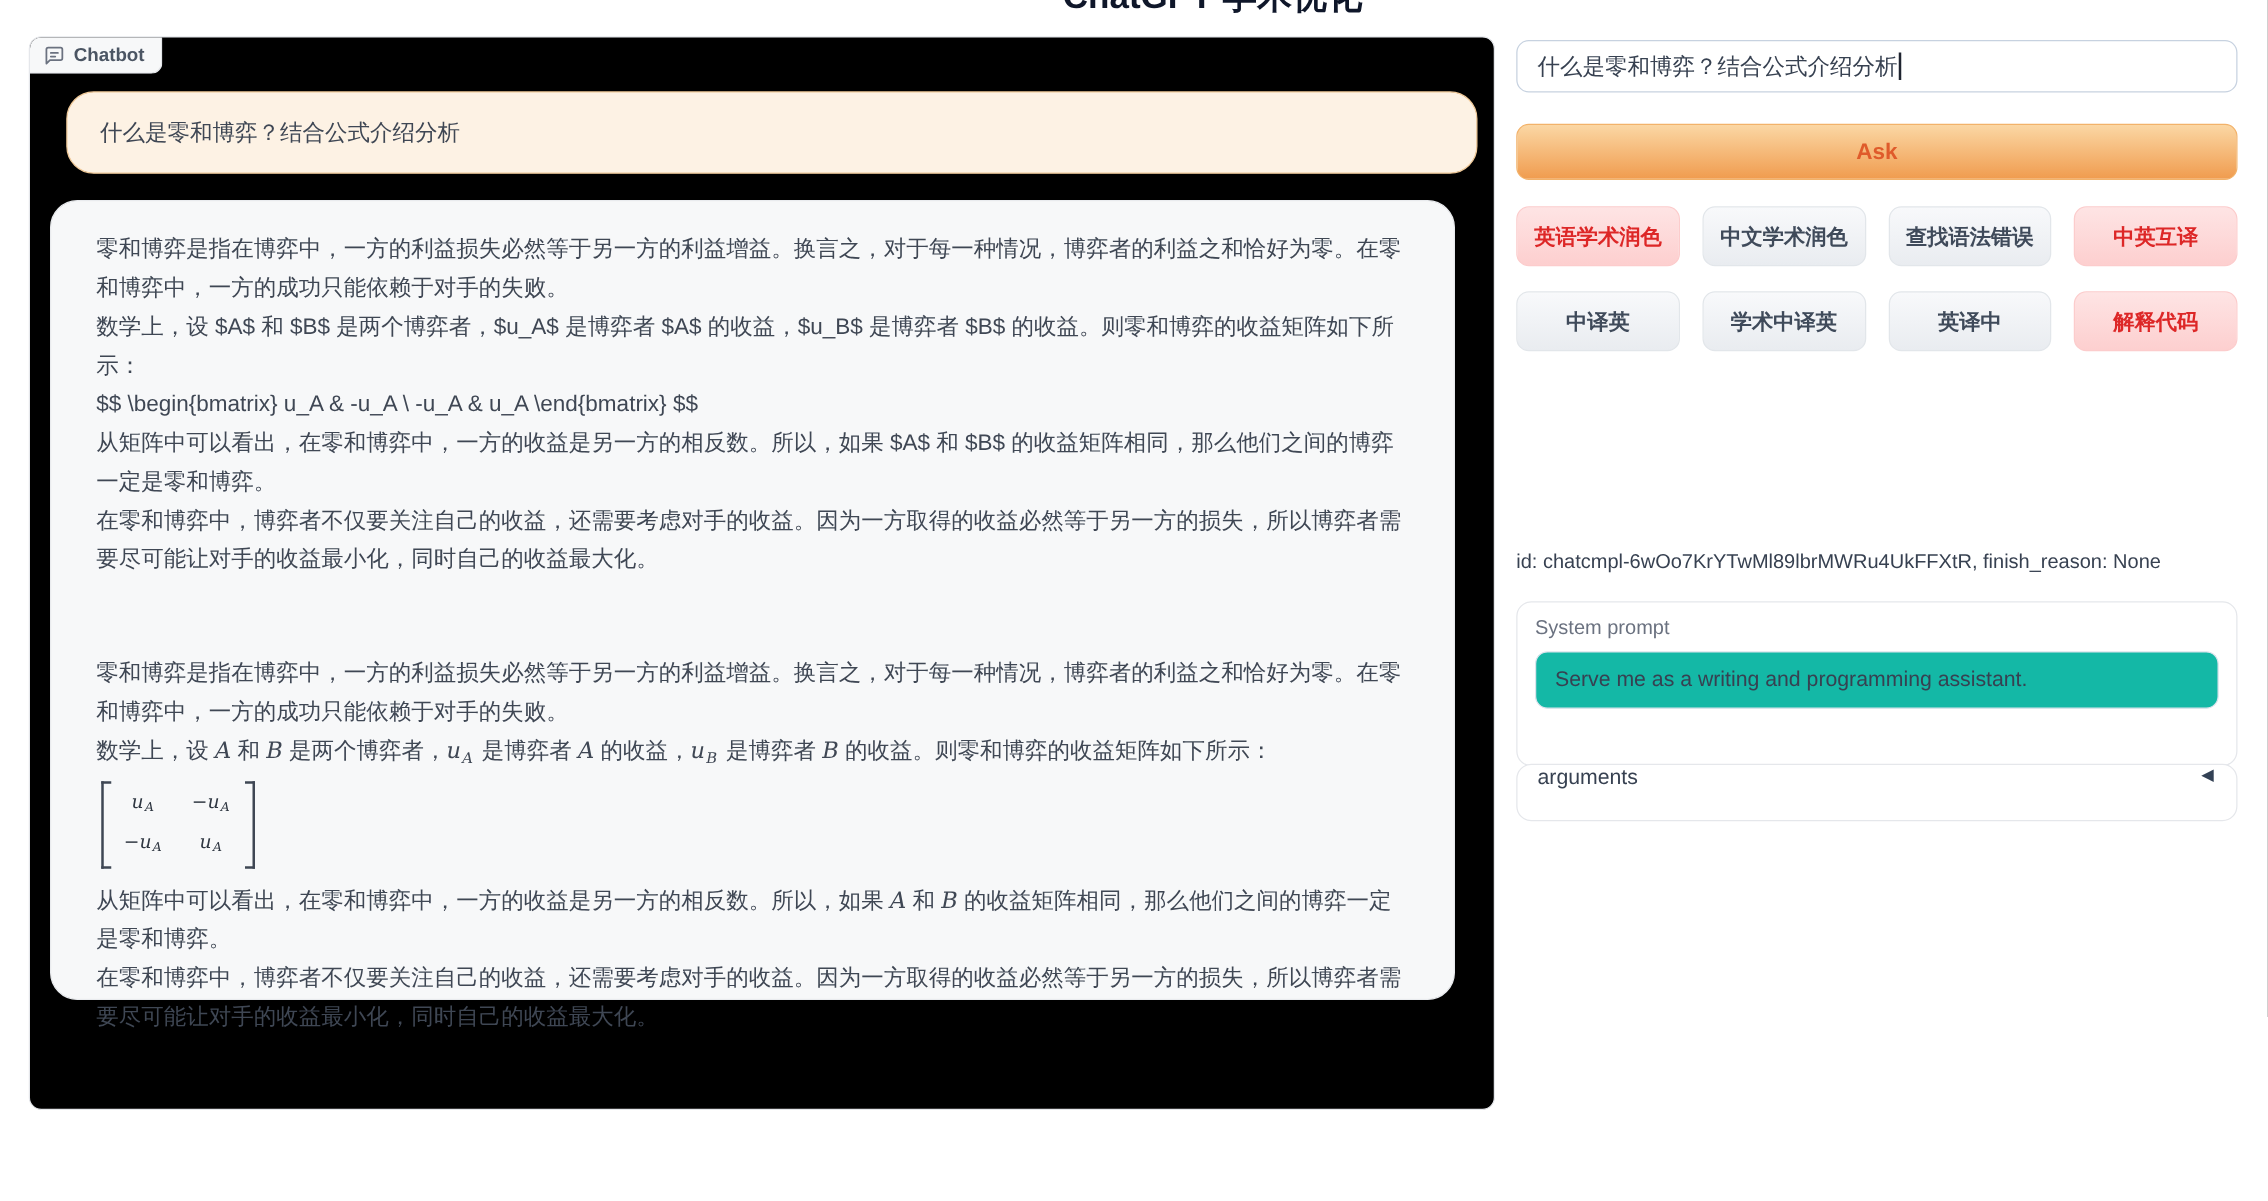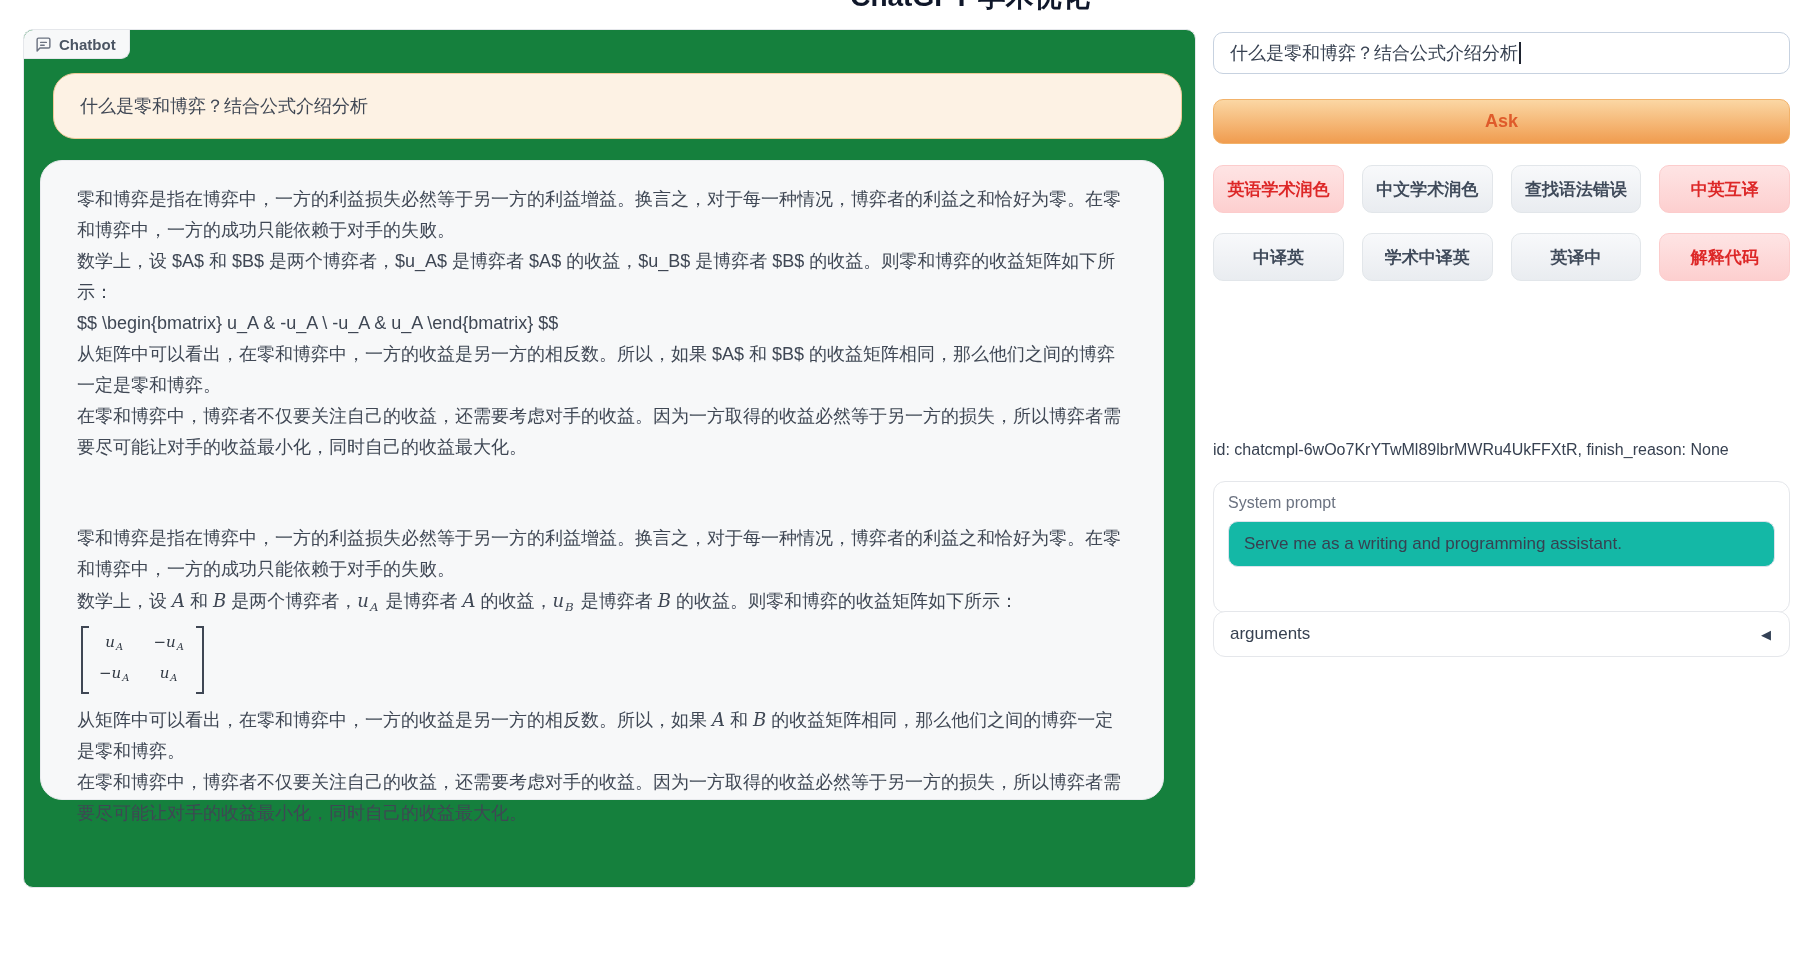--- a/index.html
+++ b/index.html
@@ -6,21 +6,21 @@
   html,body { width:1814px; height:961px; background:#ffffff; overflow:hidden;
     font-family:"Liberation Sans","DejaVu Sans",sans-serif; }
   #app { position:relative; width:1814px; height:961px; background:#fff; }
 
   
   .page-title { position:absolute; top:-22px; left:970px; transform:translateX(-50%);
     font-size:28px; font-weight:700; color:#0f172a; white-space:nowrap; }
 
   
   .chat-panel { position:absolute; left:23px; top:29px; width:1173px; height:859px;
-    background:#15803d; border:1px solid #e5e7eb; border-radius:10px; }
+    background:#000000; border:1px solid #e5e7eb; border-radius:10px; }
   .panel-chip { position:absolute; top:0; left:0; height:29px; display:flex; align-items:center;
     gap:7px; padding:0 13px 0 11px; background:#f7f8f9; border-right:1px solid #e5e7eb;
     border-bottom:1px solid #e5e7eb; border-radius:9px 0 9px 0; color:#4b5563;
     font-size:15px; font-weight:600; }
   .panel-chip svg { display:block; }
 
   .user-bubble { position:absolute; left:29px; right:13px; top:43px; height:66px;
     background:#fdf2e4; border:1px solid #f0c998; border-radius:22px;
     display:flex; align-items:center; padding:0 26px; font-size:18px; color:#3f4754; }
 
@@ -67,21 +67,21 @@
   .status-line { position:absolute; top:441px; width:577px; font-size:16px; color:#374151; }
 
   .sys-box { position:absolute; top:481px; width:577px; height:132px;
     border:1px solid #e5e7eb; border-radius:12px; background:#fff; padding:12px 14px; }
   .sys-label { font-size:16px; color:#6b7280; margin-bottom:9px; }
   .sys-input { width:100%; height:46px; border:1px solid #dce3ec; border-radius:10px;
     padding:0 15px; font-size:17px; color:#374151; font-family:inherit; background:#14b8a6; outline:none; }
 
   .accordion { position:absolute; top:611px; width:577px; height:46px;
     border:1px solid #e5e7eb; border-radius:12px; background:#fff; display:flex;
-    align-items:center; justify-content:space-between; padding:0 18px 0 16px;
+    align-items:flex-start; justify-content:space-between; padding:0 18px 0 16px;
     font-size:17px; color:#374151; cursor:pointer; }
   .accordion .tri { font-size:13px; color:#334155; }
 </style>
 </head>
 <body>
 
 <div id="app">
 
   <div class="page-title">ChatGPT 学术优化</div>
 

